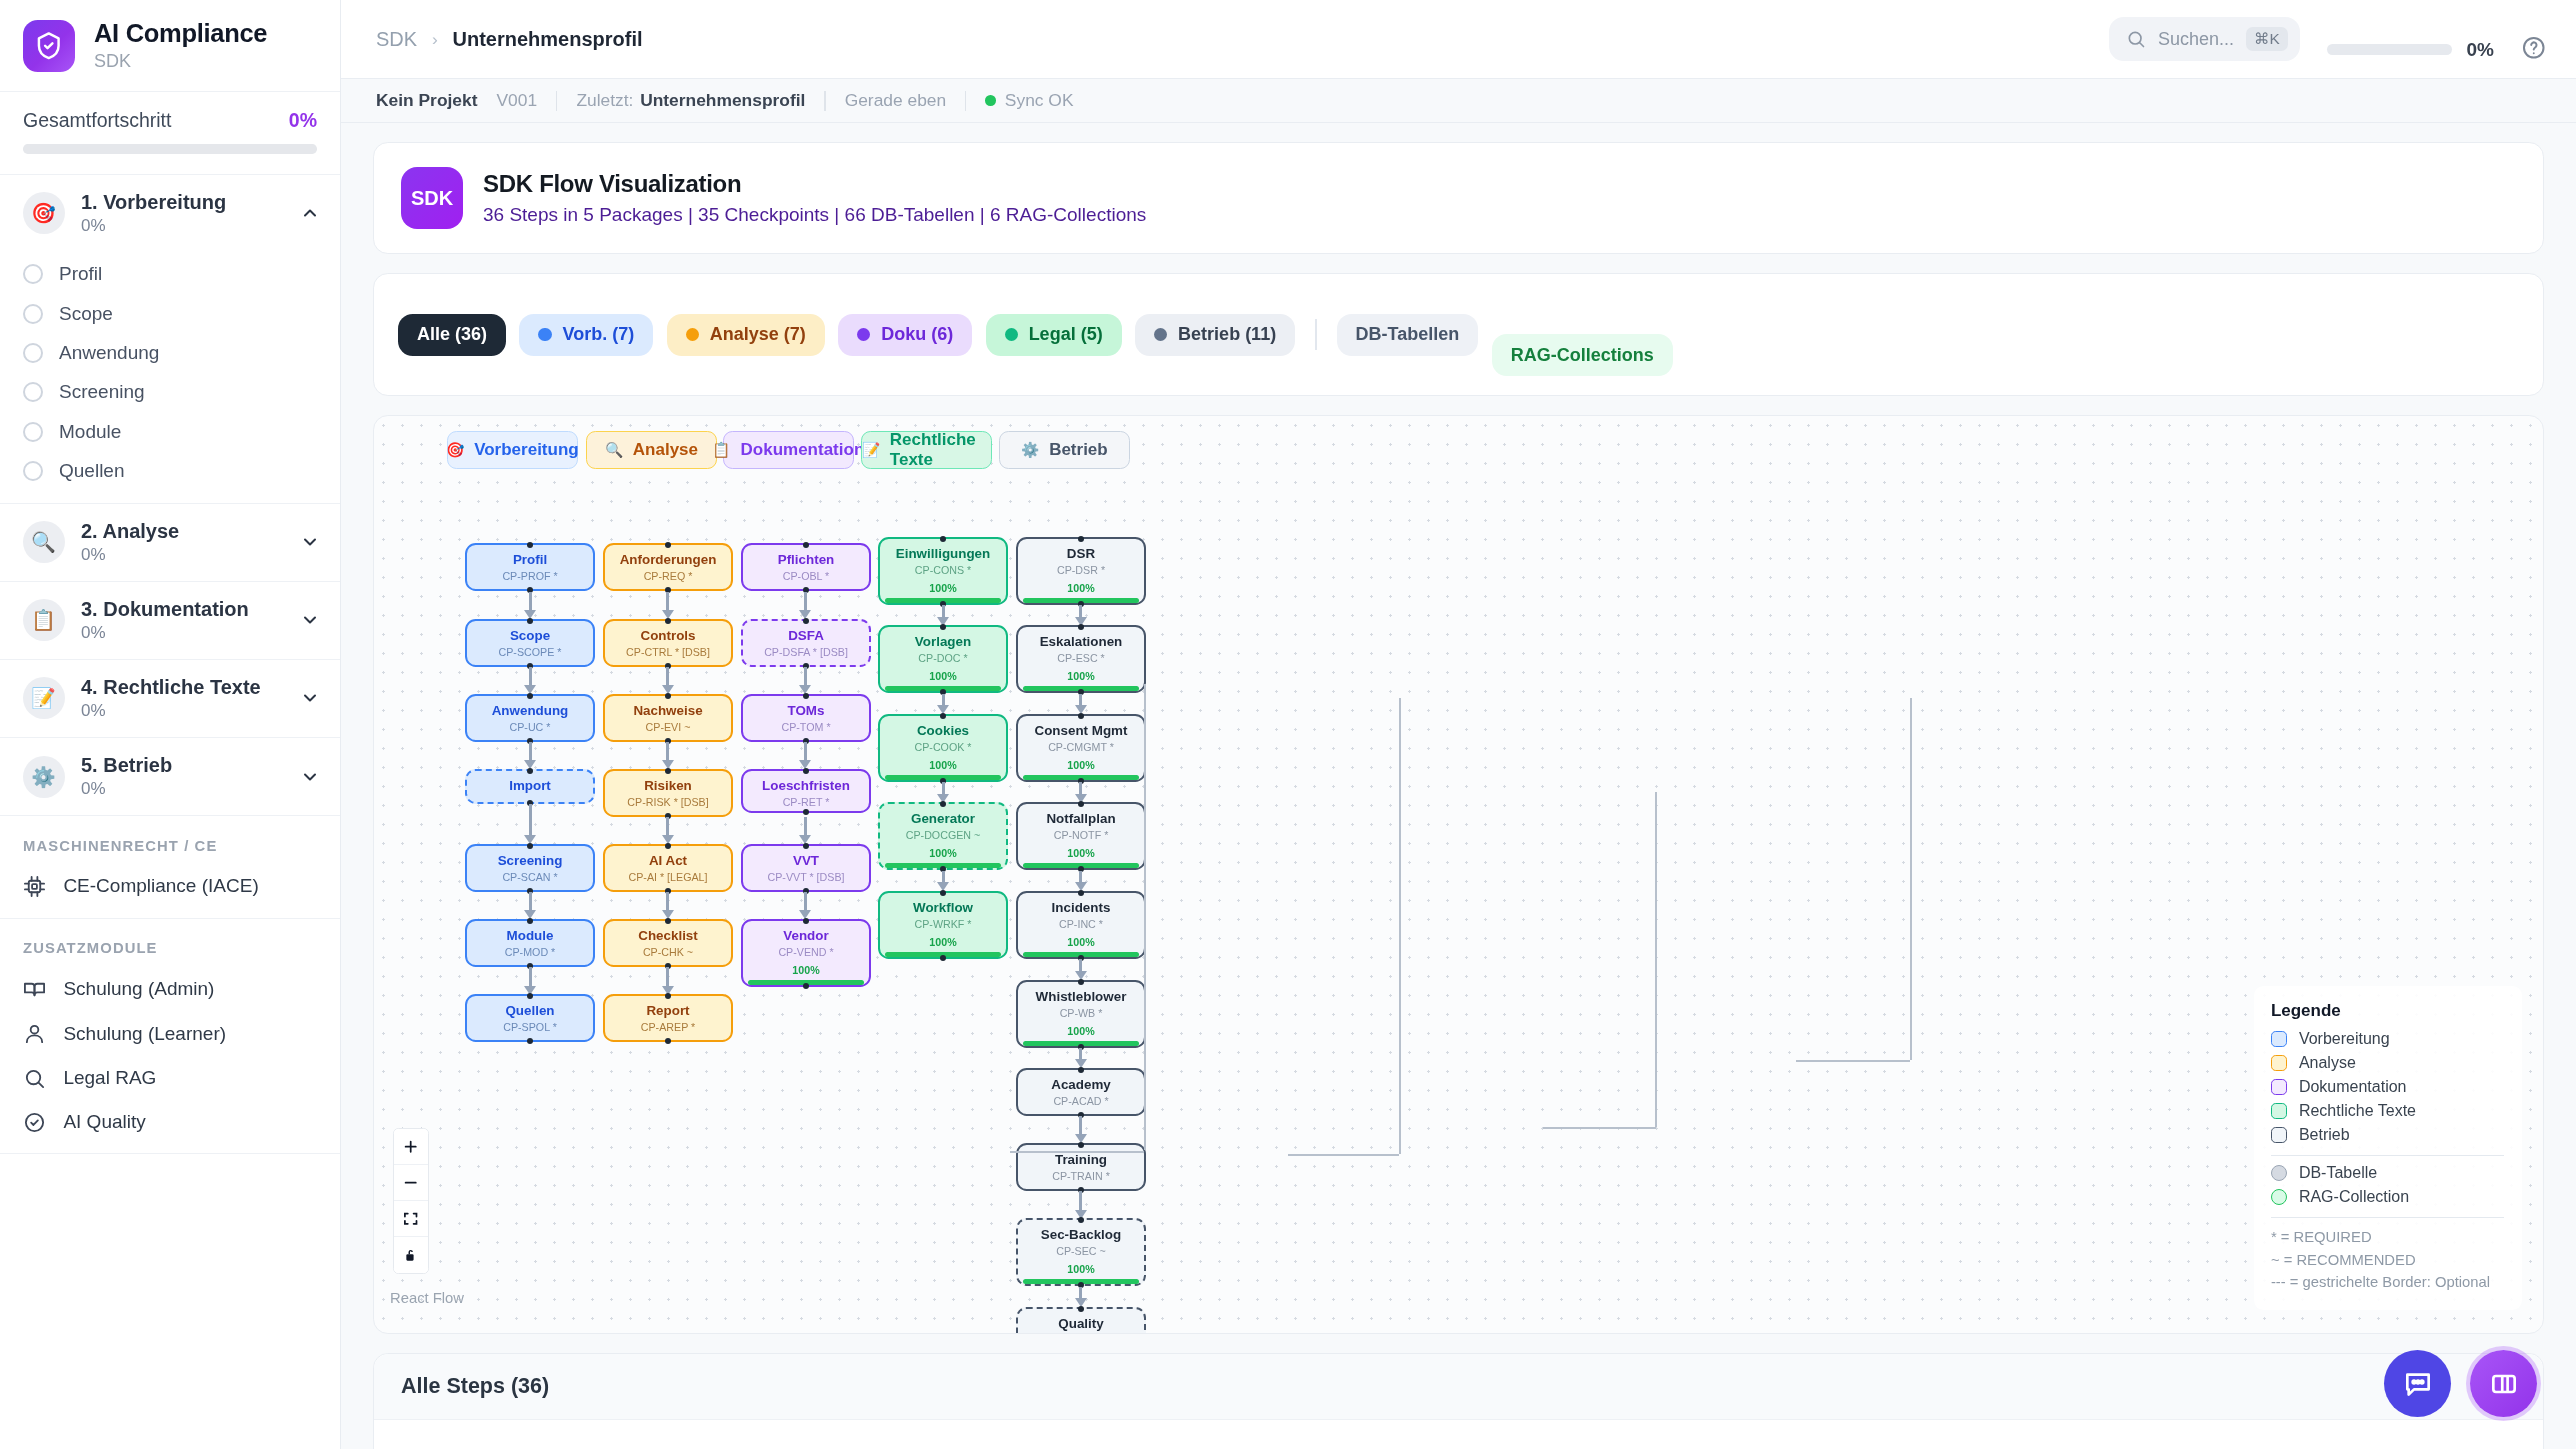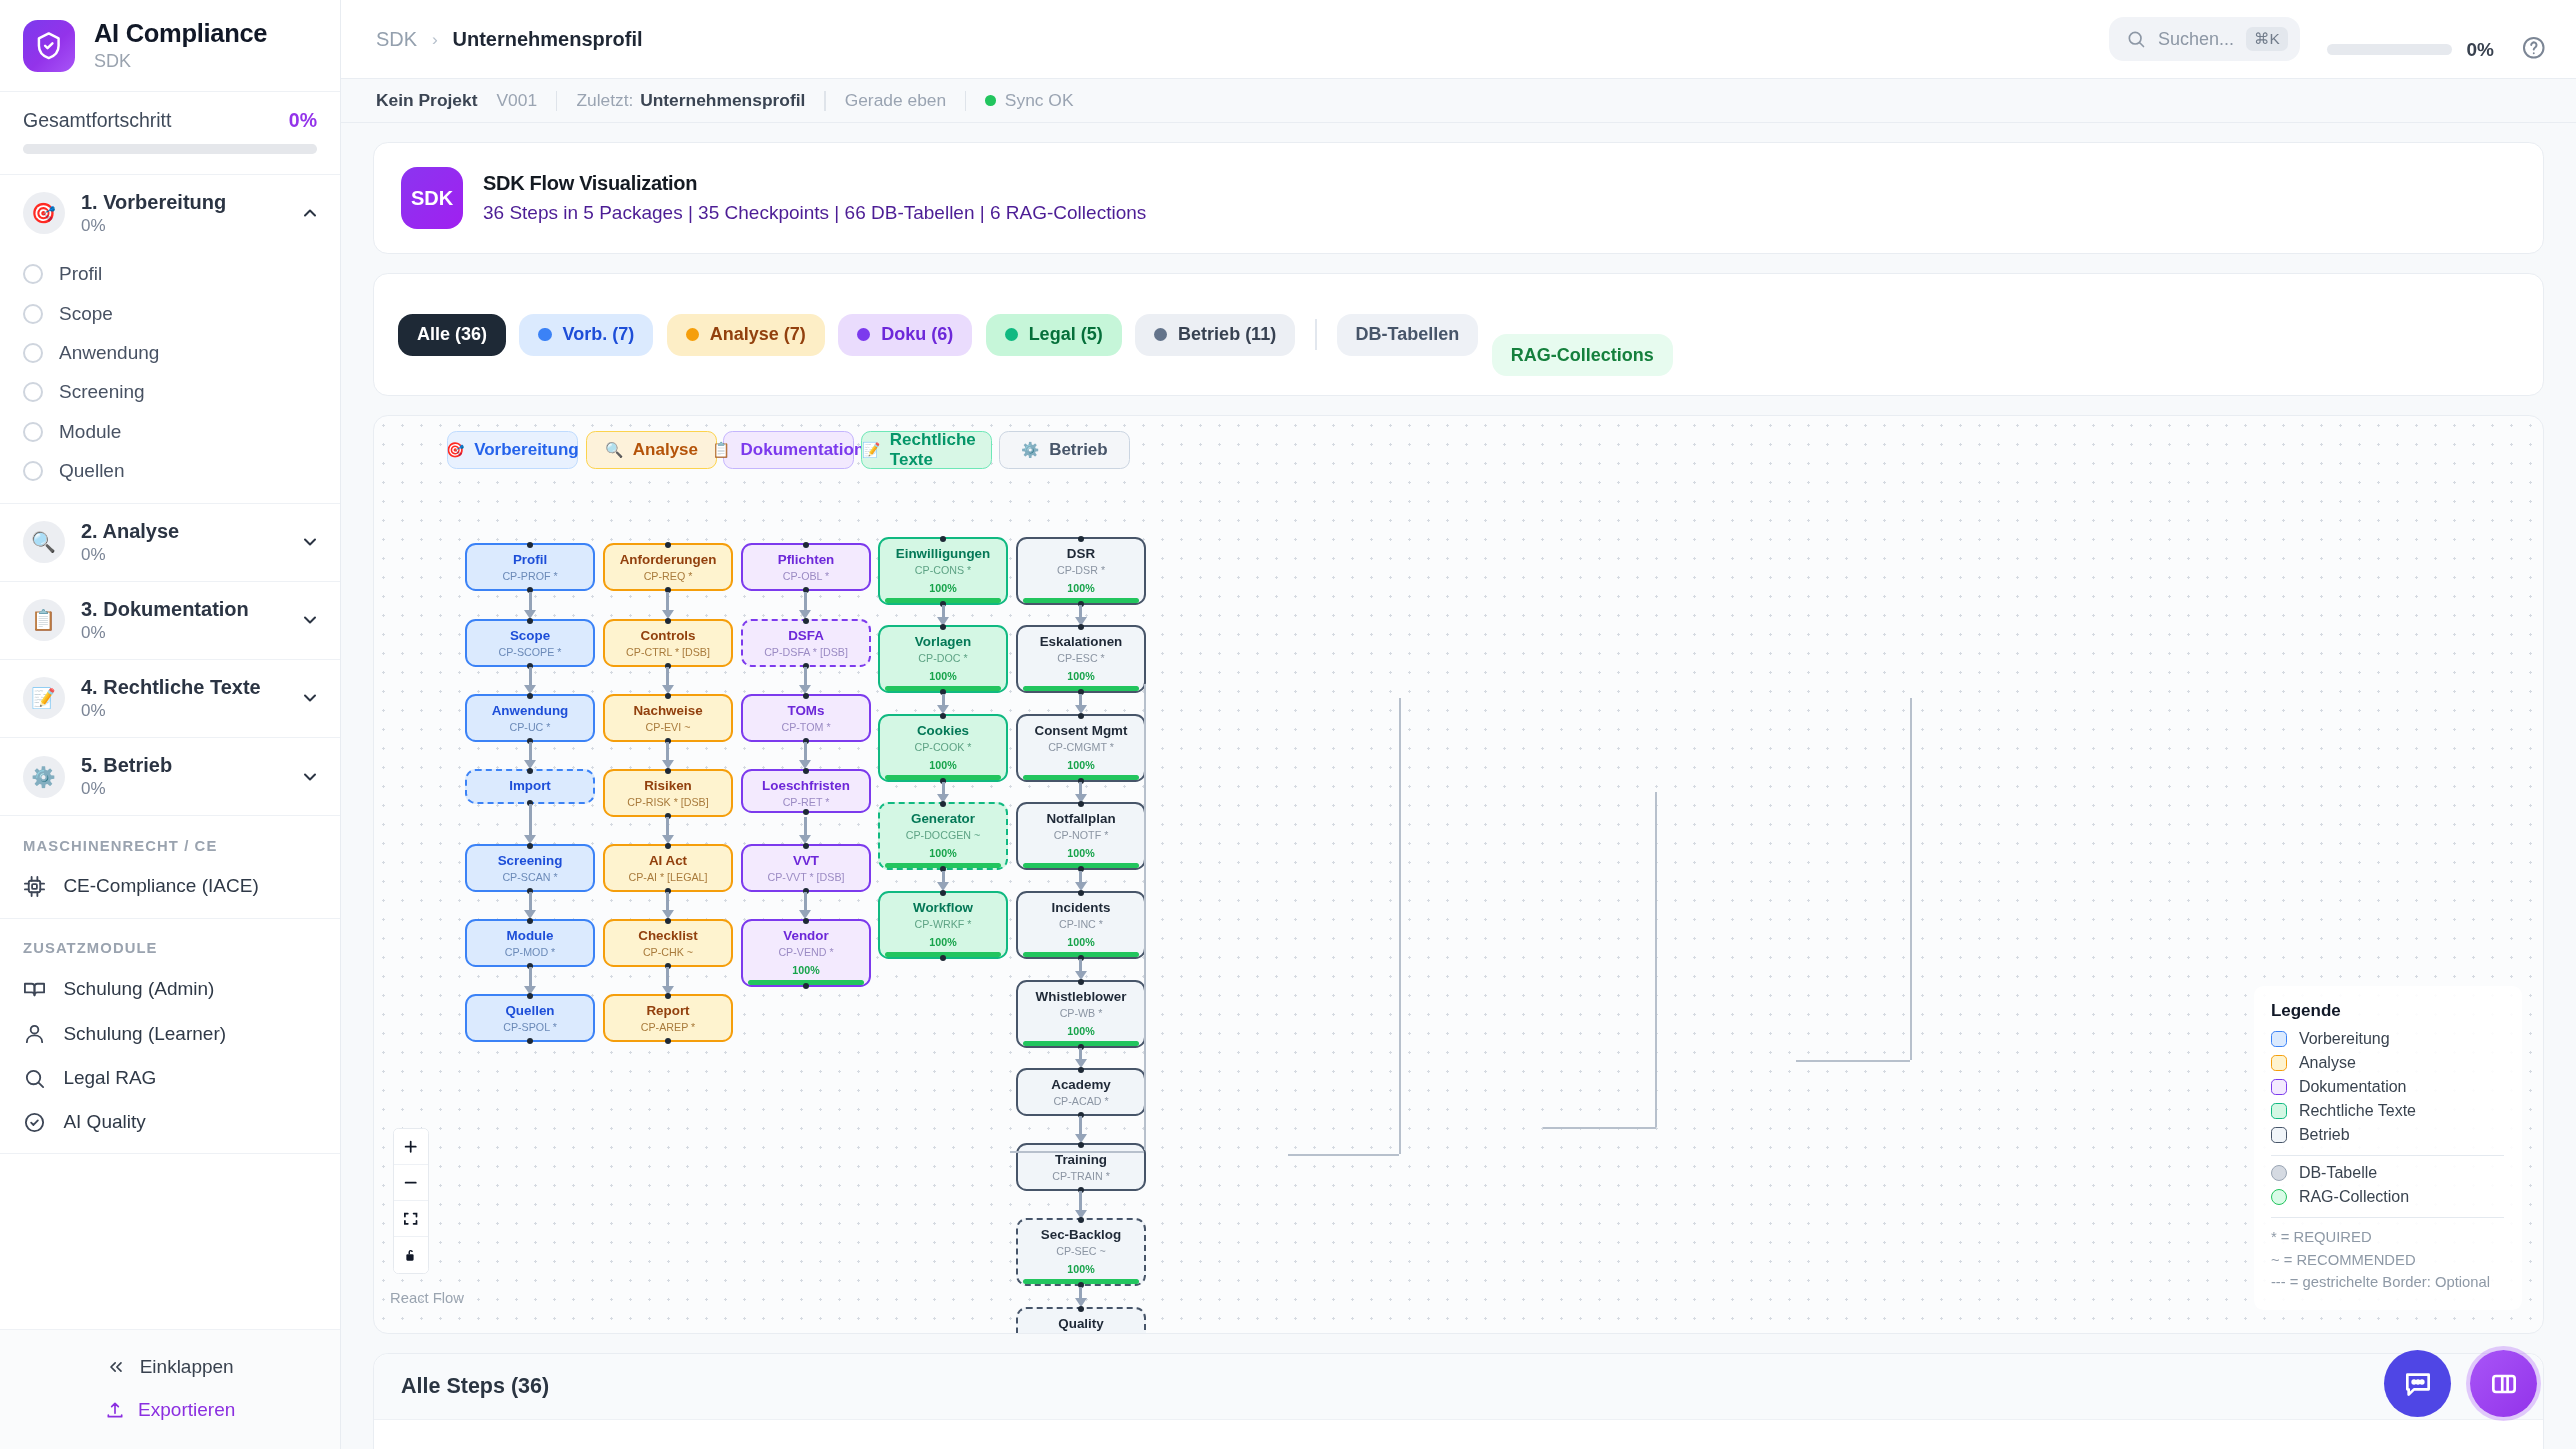--- a/index.html
+++ b/index.html
@@ -91,21 +91,21 @@
   .dot-g { width: 10.7px; height: 10.7px; border-radius: 50%; background: #22c55e; display: inline-block; margin-right: 8.7px;}
 
   .content { flex: 1 1 auto; overflow: hidden; padding: 19px 32px 0 32px; }
 
   .card { background: #fff; border: 1.3px solid #e9edf2; border-radius: 14.8px; }
 
   .hero { display: flex; align-items: center; gap: 20px; padding: 24px 27px; margin-bottom: 19px; }
   .hero-badge { width: 62px; height: 62px; border-radius: 16px;
      background: linear-gradient(135deg,#8b35f0 0%,#a020f0 100%);
      color: #fff; font-size: 20px; font-weight: 700; display: flex; align-items: center; justify-content: center; flex: 0 0 62px;}
-  .hero-title { font-size: 20px; font-weight: 700; color: #141a22; letter-spacing: -0.3px; }
+  .hero-title { font-size: 24px; font-weight: 700; color: #141a22; letter-spacing: -0.3px; }
   .hero-sub { font-size: 19px; color: #4c1d95; margin-top: 6.7px; }
 
   .filters { display: flex; align-items: center; gap: 13.4px; padding: 19px 24px; margin-bottom: 19px; }
   .chip { display: flex; align-items: center; gap: 10.7px; border-radius: 14.8px;
       padding: 10.7px 19px; font-size: 18px; font-weight: 600; cursor: pointer; white-space: nowrap; }
   .chip .cdot { width: 13.4px; height: 13.4px; border-radius: 50%; flex: 0 0 13.4px; }
   .chip-all { background: #1e2936; color: #fff; }
   .chip-vorb { background: #dbeafe; color: #1d4ed8; }
   .chip-ana  { background: #fdeec6; color: #92400e; }
   .chip-doku { background: #eadcfd; color: #6d28d9; }
@@ -342,34 +342,20 @@
             <circle cx="12" cy="12" r="9"></circle>
               <path d="M8.5 12.2l2.4 2.4 4.6-4.8"></path>
           </svg>
         </span>
         <span>AI Quality</span>
       </div>
     </div>
 
     <div class="sidebar-spacer"></div>
 
-    <div class="sidebar-footer">
-      <div class="footer-btn">
-        <svg viewBox="0 0 24 24" fill="none" stroke="currentColor" stroke-width="2" stroke-linecap="round" stroke-linejoin="round">
-          <path d="M11 17l-5-5 5-5M18 17l-5-5 5-5"></path>
-        </svg>
-        <span>Einklappen</span>
-      </div>
-      <div class="footer-btn export">
-        <svg viewBox="0 0 24 24" fill="none" stroke="currentColor" stroke-width="2" stroke-linecap="round" stroke-linejoin="round">
-          <path d="M12 16V4M8 8l4-4 4 4M4 18v2h16v-2"></path>
-        </svg>
-        <span>Exportieren</span>
-      </div>
-    </div>
   </aside>
 
   <main class="main">
 
     <div class="topbar">
       <div class="crumbs">
         <span class="crumb-muted">SDK</span>
         <span class="crumb-sep">›</span>
         <span class="crumb-cur">Unternehmensprofil</span>
       </div>

